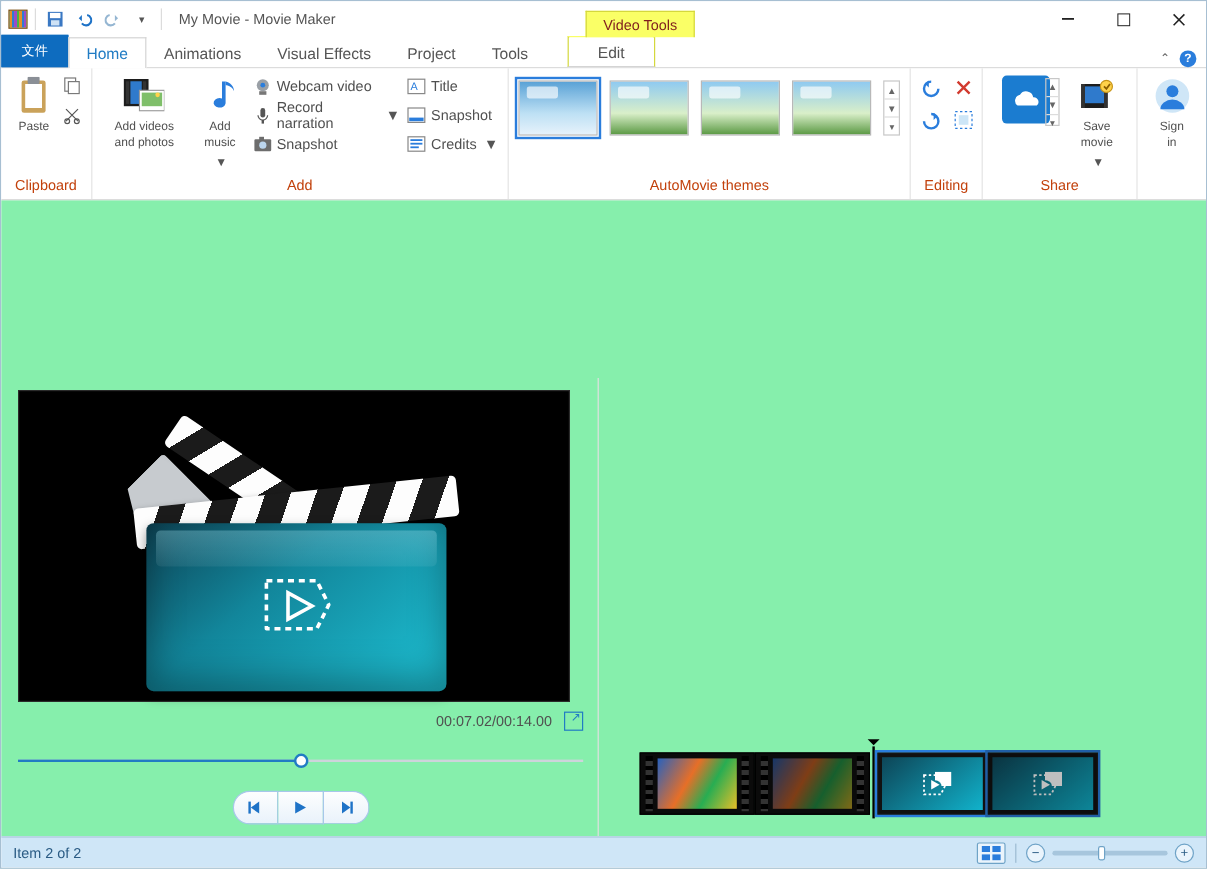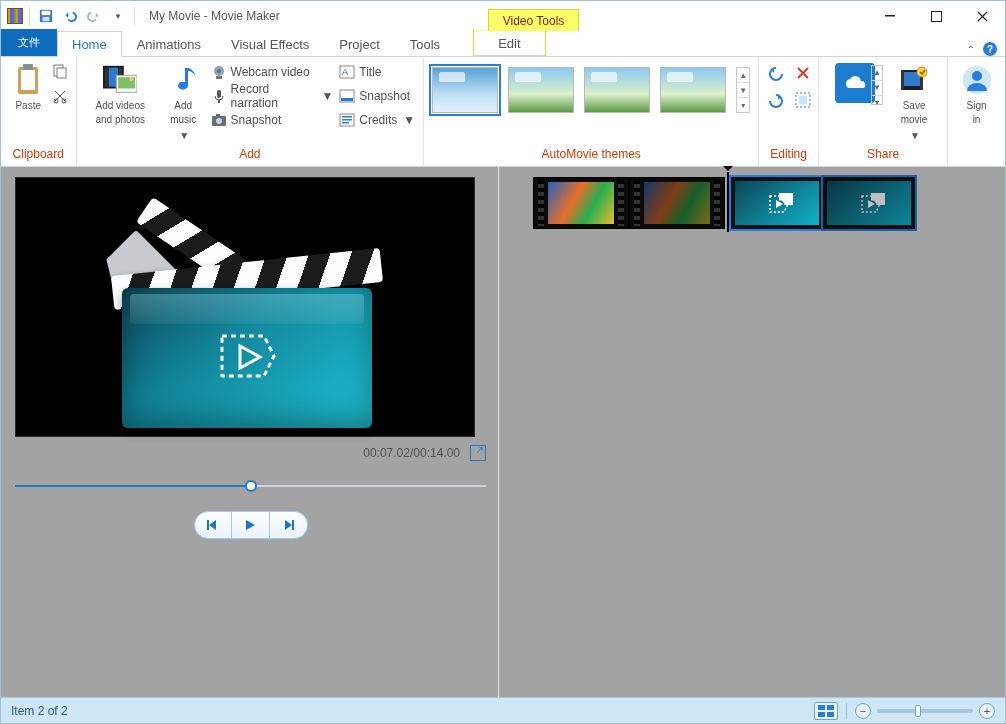--- a/index.html
+++ b/index.html
@@ -84,21 +84,21 @@
   .gallery { display:flex; gap:10px; align-items:center; padding-top:6px;}
   .theme-thumb { width:66px;height:46px; border:1px solid #b8b8b8; background:linear-gradient(#8fcaf1,#d9efc9 60%,#5c9a45); position:relative;}
   .theme-thumb.selected{outline:2px solid #2a7ddc; outline-offset:1px; background:linear-gradient(#5aa2d6,#bde0f4 60%,#e6f2fb);}
   .theme-thumb::after{content:"";position:absolute;left:6px;top:4px;width:26px;height:10px;background:#fff;opacity:.65;border-radius:2px;}
   .gallery-scroll{width:14px;height:46px;border:1px solid #c7c7c7;display:flex;flex-direction:column;}
   .gallery-scroll div{flex:1;display:flex;align-items:center;justify-content:center;font-size:8px;color:#666;border-bottom:1px solid #dcdcdc;}
   .gallery-scroll div:last-child{border-bottom:0;}
   .onedrive{width:40px;height:40px;background:#1b7cd0;border-radius:4px;display:flex;align-items:center;justify-content:center;}
 
   
-  .workarea { flex:1 1 auto; display:flex; gap:16px; background:#a3a3a3; }
+  .workarea { flex:1 1 auto; display:flex; gap:16px; background:#86efac;align-items:flex-end; }
   .preview-pane { width:498px; border-right:1px solid #e0e0e0; padding:10px 12px 10px 14px; display:flex; flex-direction:column;}
   .preview { width:460px; height:260px; background:#000; position:relative;border:1px solid #2b2b2b;}
   .clapper{position:absolute; left:76px; top:18px; width:300px; height:220px;}
   .board{position:absolute; left:30px; top:92px; width:250px; height:140px; background:linear-gradient(140deg,#0d4557,#12869b 40%,#1ec2d5);
     border-radius:6px; box-shadow: inset 0 -10px 30px rgba(0,0,0,.35), 0 4px 10px rgba(0,0,0,.4);}
   .board::after{content:"";position:absolute;left:8px;top:6px;right:8px;height:30px;background:linear-gradient(#9fe2ef55,#ffffff10);border-radius:4px;}
   .stripe{position:absolute;left:20px;top:66px;width:270px;height:34px;transform:rotate(-6deg);
     background:repeating-linear-gradient(115deg,#fdfdfd 0 20px,#1b1b1b 20px 40px);border-radius:4px;box-shadow:0 3px 6px #0008;}
   .stripe2{position:absolute;left:44px;top:-4px;width:220px;height:30px;transform:rotate(34deg);transform-origin:left bottom;
     background:repeating-linear-gradient(115deg,#fdfdfd 0 18px,#1b1b1b 18px 36px);border-radius:4px;box-shadow:0 3px 6px #0008;}

